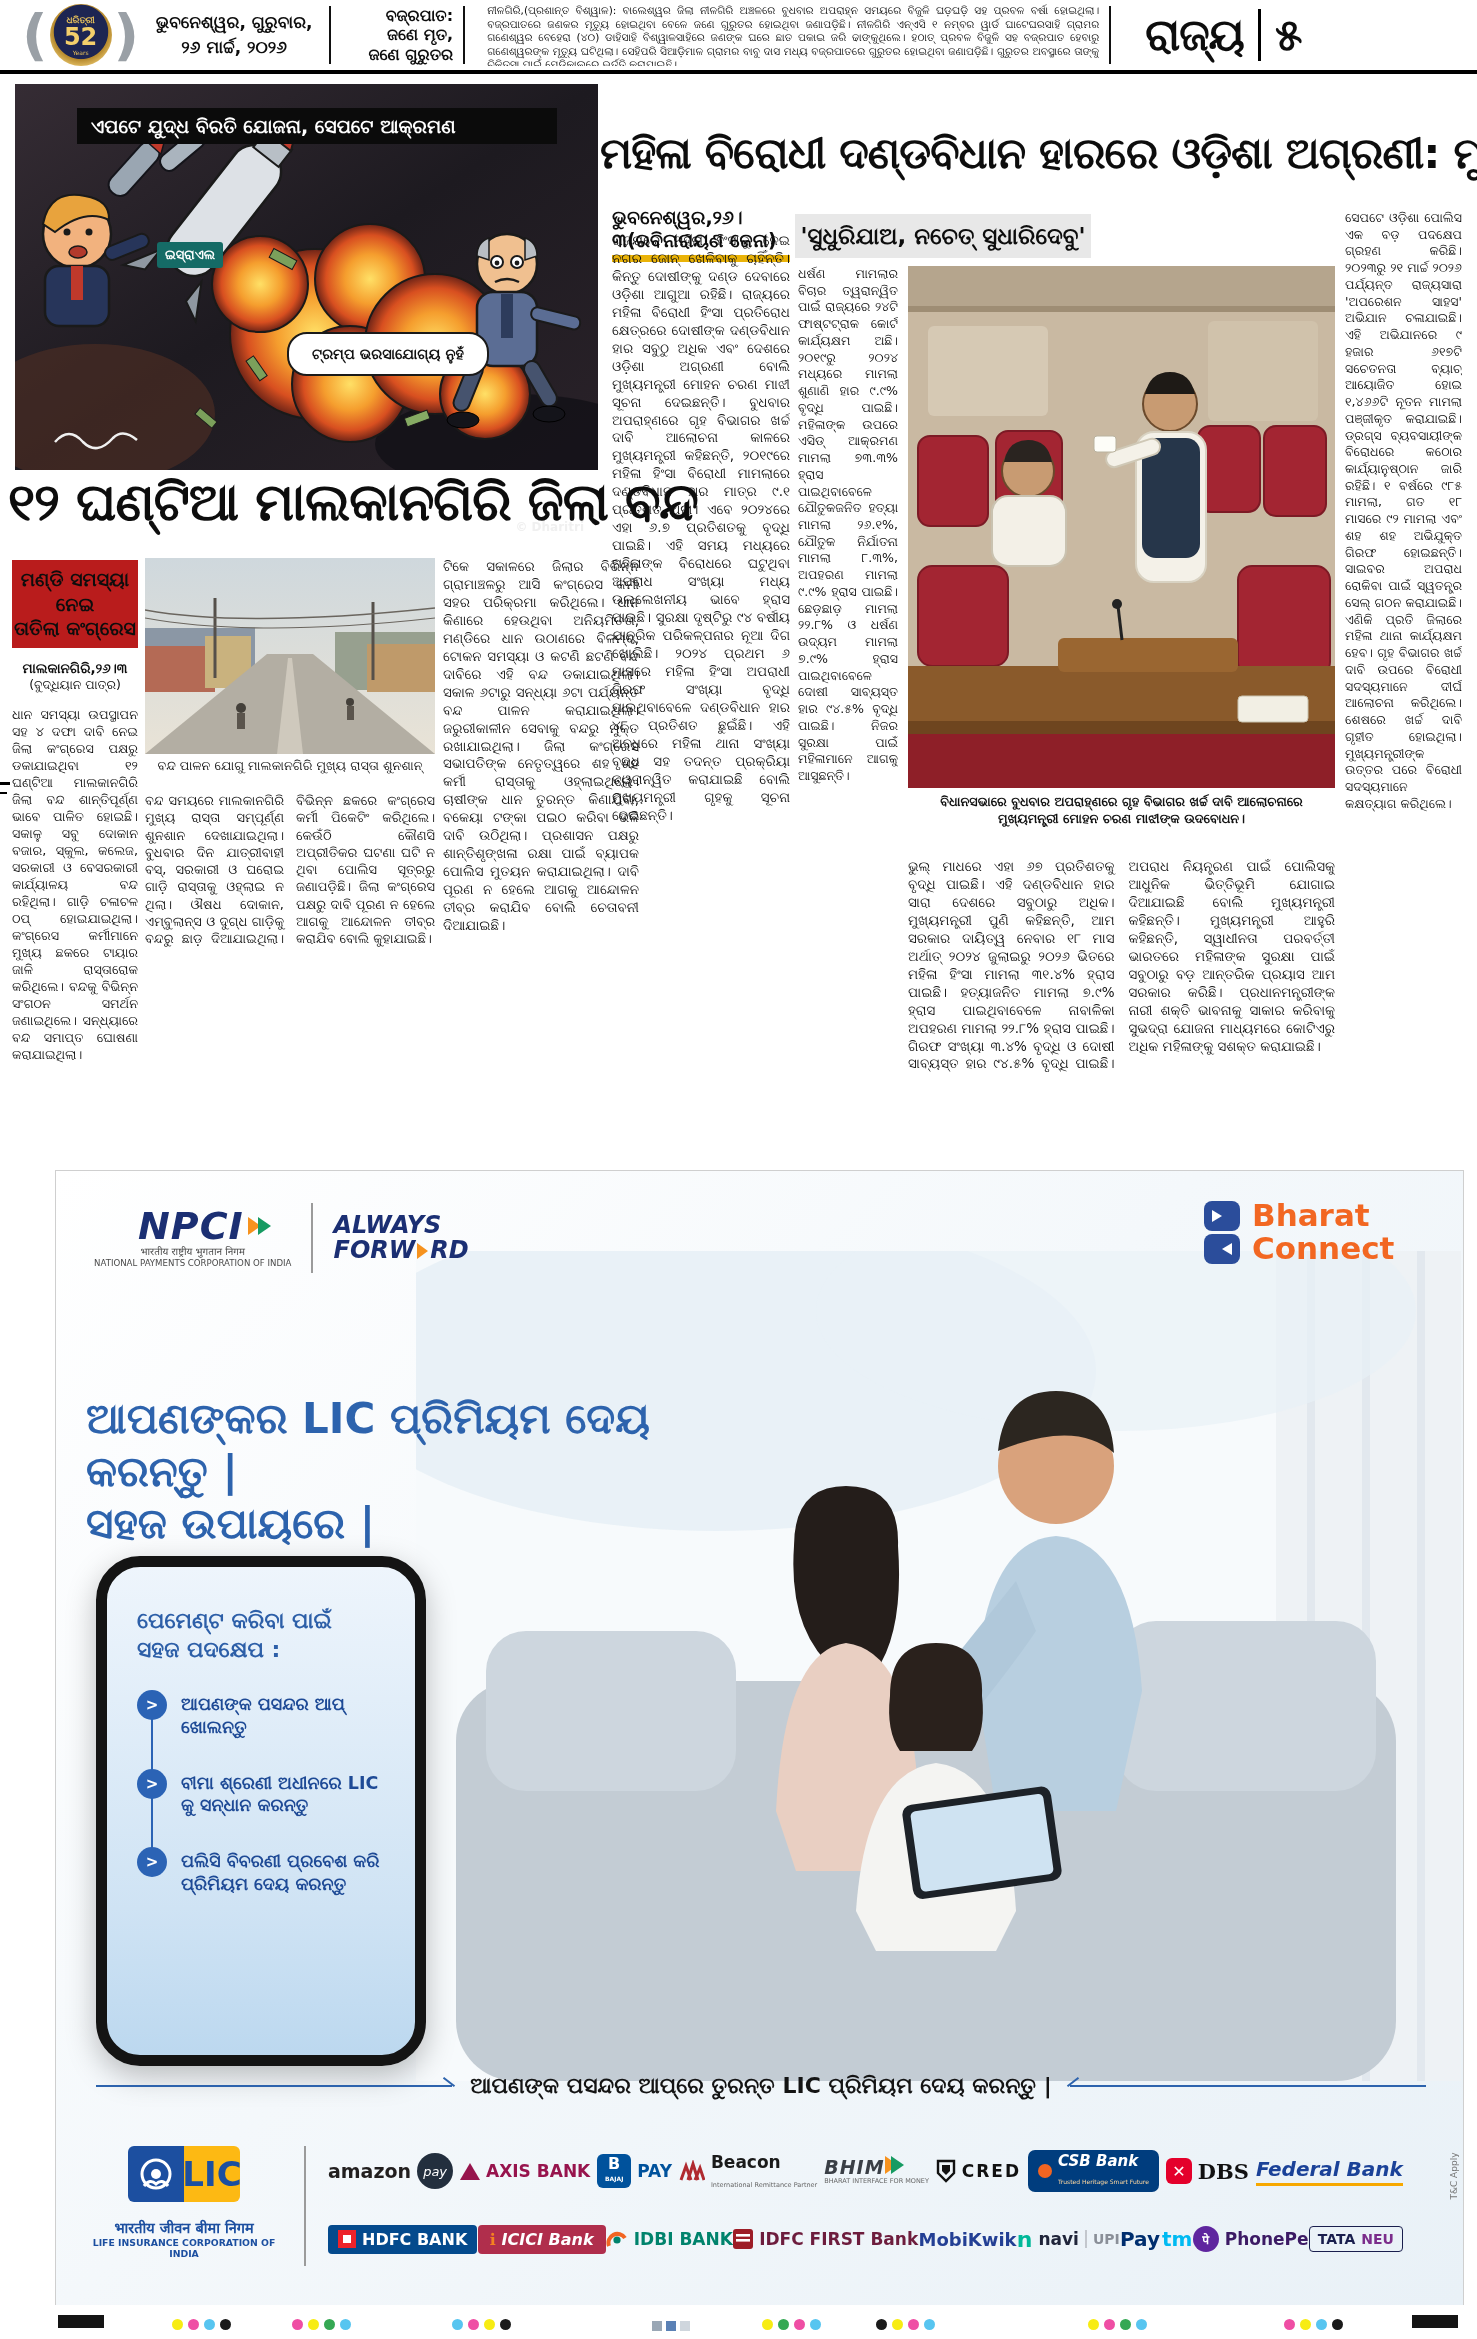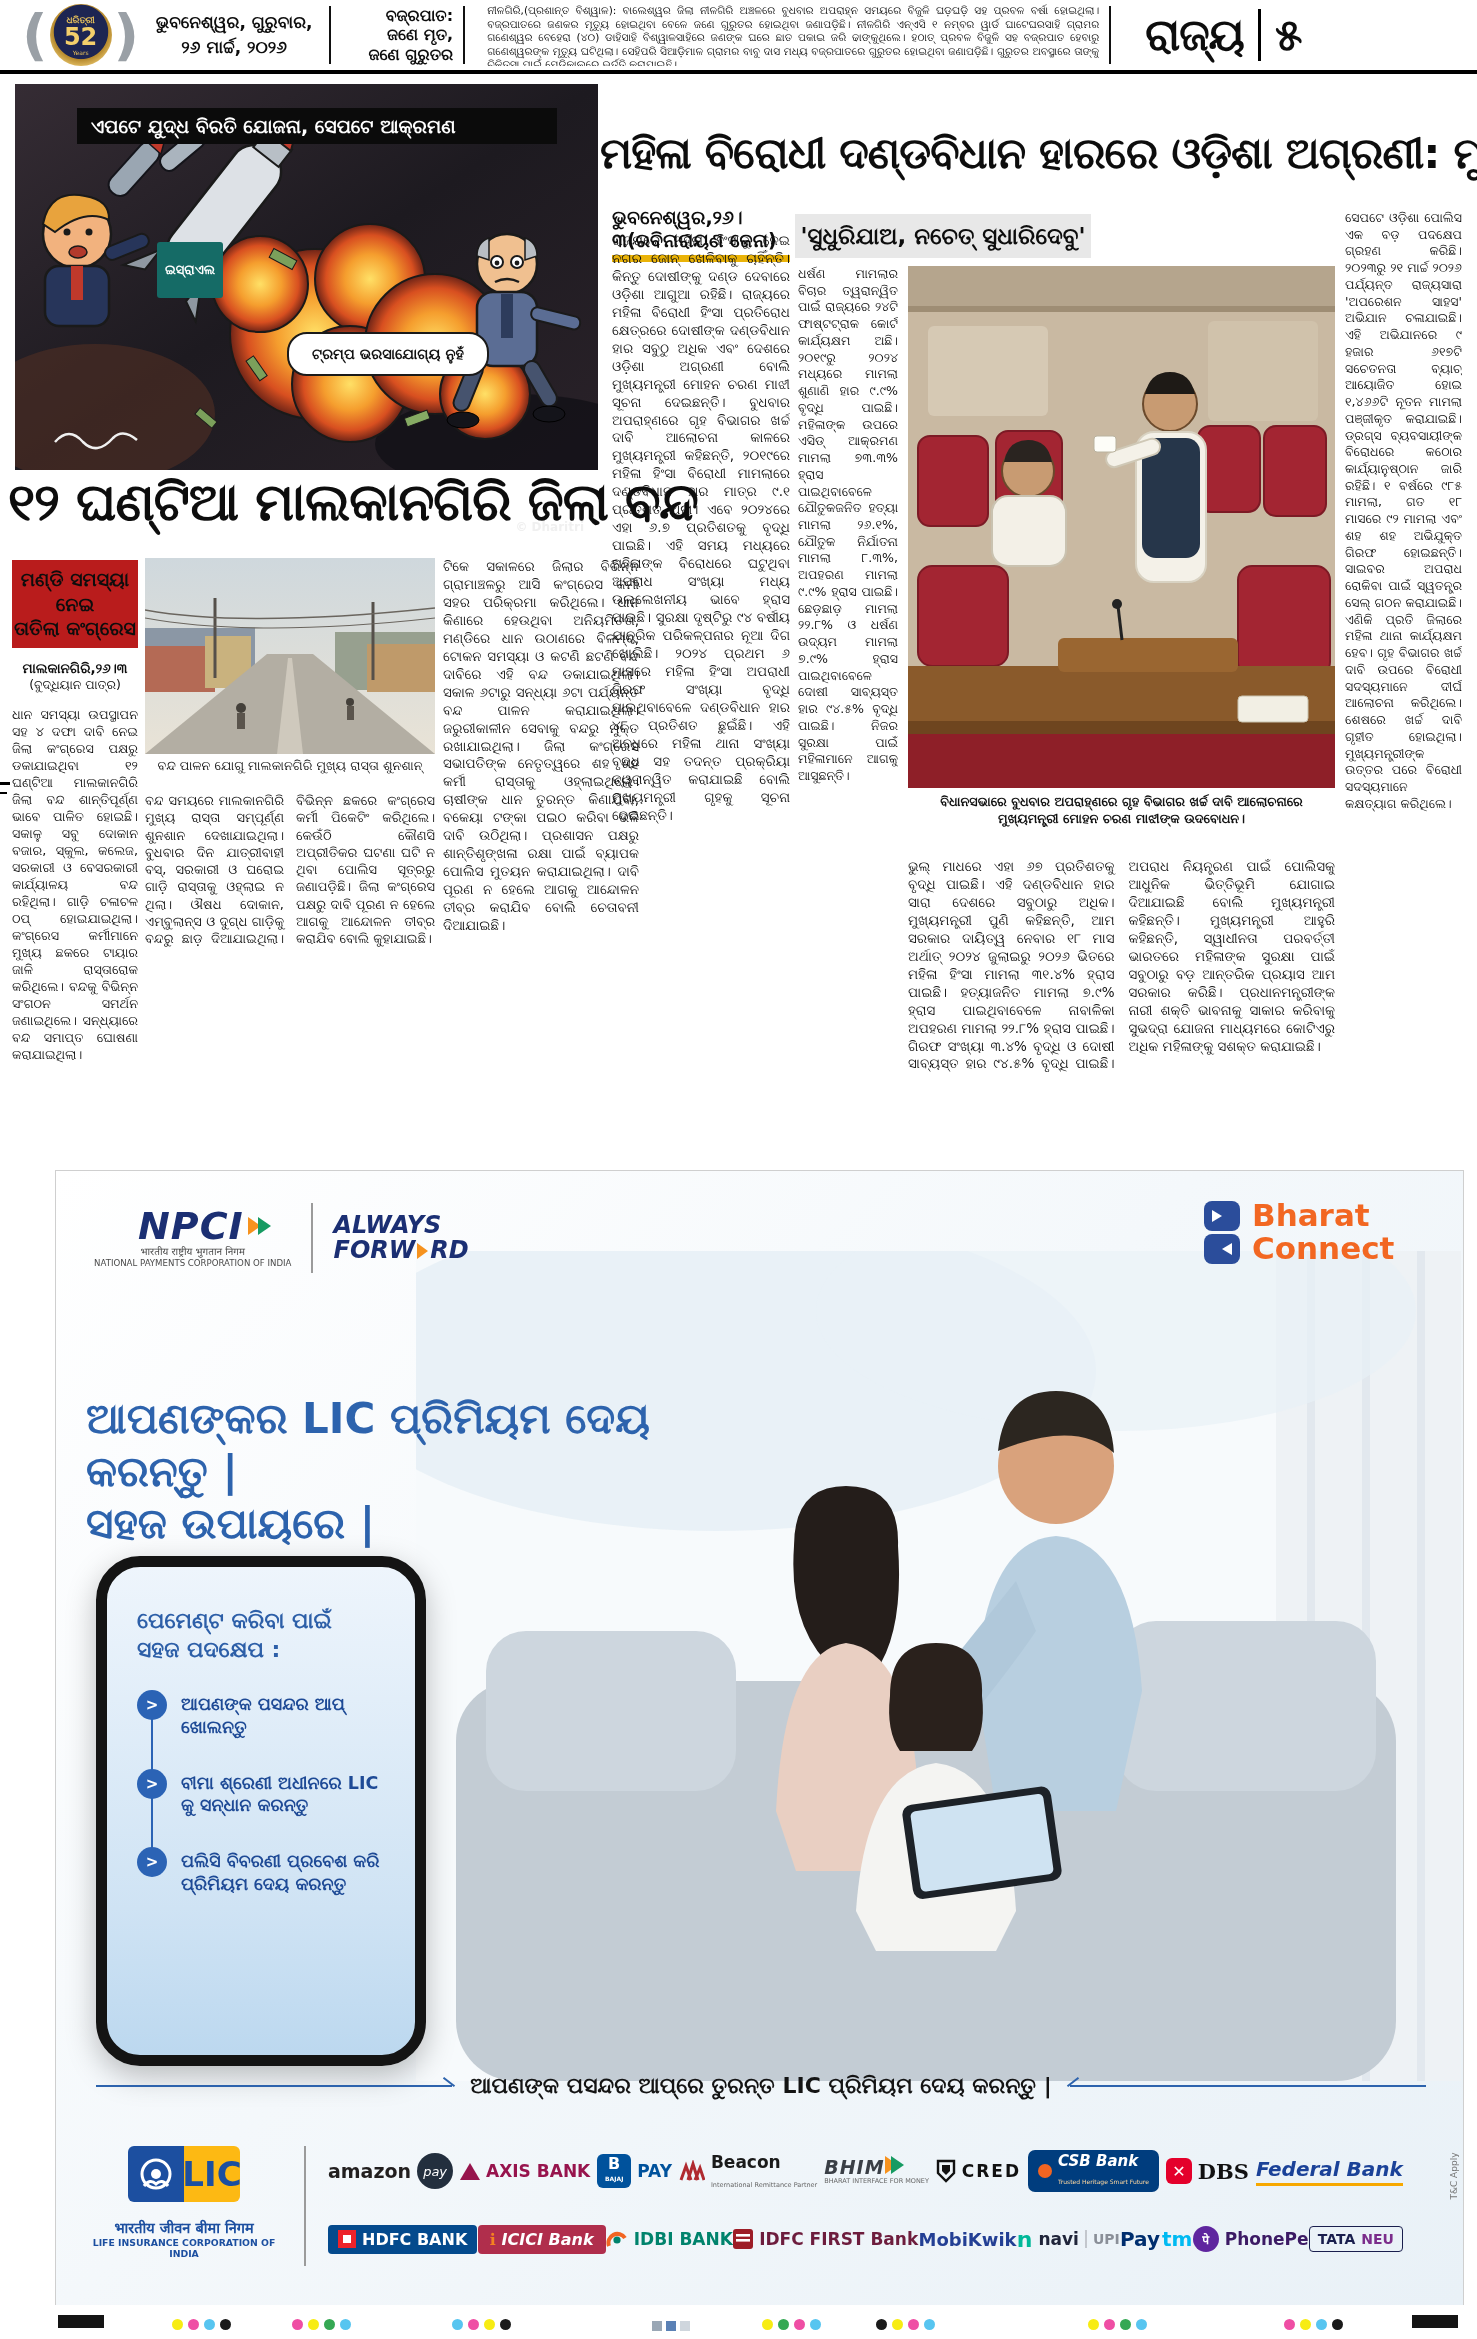--- a/index.html
+++ b/index.html
@@ -29,21 +29,21 @@
   .ntext{font-size:13.5px;line-height:1.33;text-align:justify;overflow:hidden;color:#101010;}
   .dateline{font-weight:800;font-size:19px;border-bottom:7px solid #eab308;padding-bottom:3px;}
   .photo-caption{font-size:12.8px;font-weight:700;text-align:center;line-height:1.3;color:#111;}
   .graybox{background:#b91c1c;display:flex;align-items:center;justify-content:center;
            text-align:center;font-weight:800;}
   
   .cartoon-caption{background:#0b0b0b;color:#fff;font-weight:800;font-size:19px;
                    display:flex;align-items:center;padding:0 14px;}
   .bubble{background:#fff;border:2px solid #1a1a1a;border-radius:20px;color:#111;
           font-weight:800;font-size:14.5px;display:flex;align-items:center;justify-content:center;}
-  .missile-label{background:#156b66;color:#fff;font-weight:700;font-size:13px;padding:20px 8px;border-radius:3px;}
+  .missile-label{background:#156b66;color:#fff;font-weight:700;font-size:13px;padding:5px 8px;border-radius:3px;}
   .cartoon-credit{color:#f0f0f0;font-size:12px;font-weight:600;}
   
   .ad{border:1px solid #cfcfcf;background:linear-gradient(135deg,#ffffff 0%,#f4f8fb 45%,#e9f1f7 100%);}
   .npci-name{font-size:38px;font-weight:800;font-style:italic;color:#1b2f73;letter-spacing:1px;line-height:38px;display:flex;align-items:center;gap:4px;margin-left:44px;}
   .npci-sub{font-size:10px;color:#4a4a4a;line-height:1.3;}
   .af{font-size:24px;font-weight:800;font-style:italic;color:#1b2f73;line-height:25px;display:flex;align-items:center;gap:2px;}
   .tri{width:0;height:0;display:inline-block;}
   .tri-o{border-top:9px solid transparent;border-bottom:9px solid transparent;border-left:13px solid #f6921e;}
   .tri-g{border-top:9px solid transparent;border-bottom:9px solid transparent;border-left:13px solid #169b62;margin-left:-7px;}
   .bc-text{font-size:31px;font-weight:800;color:#f26722;line-height:33px;}

